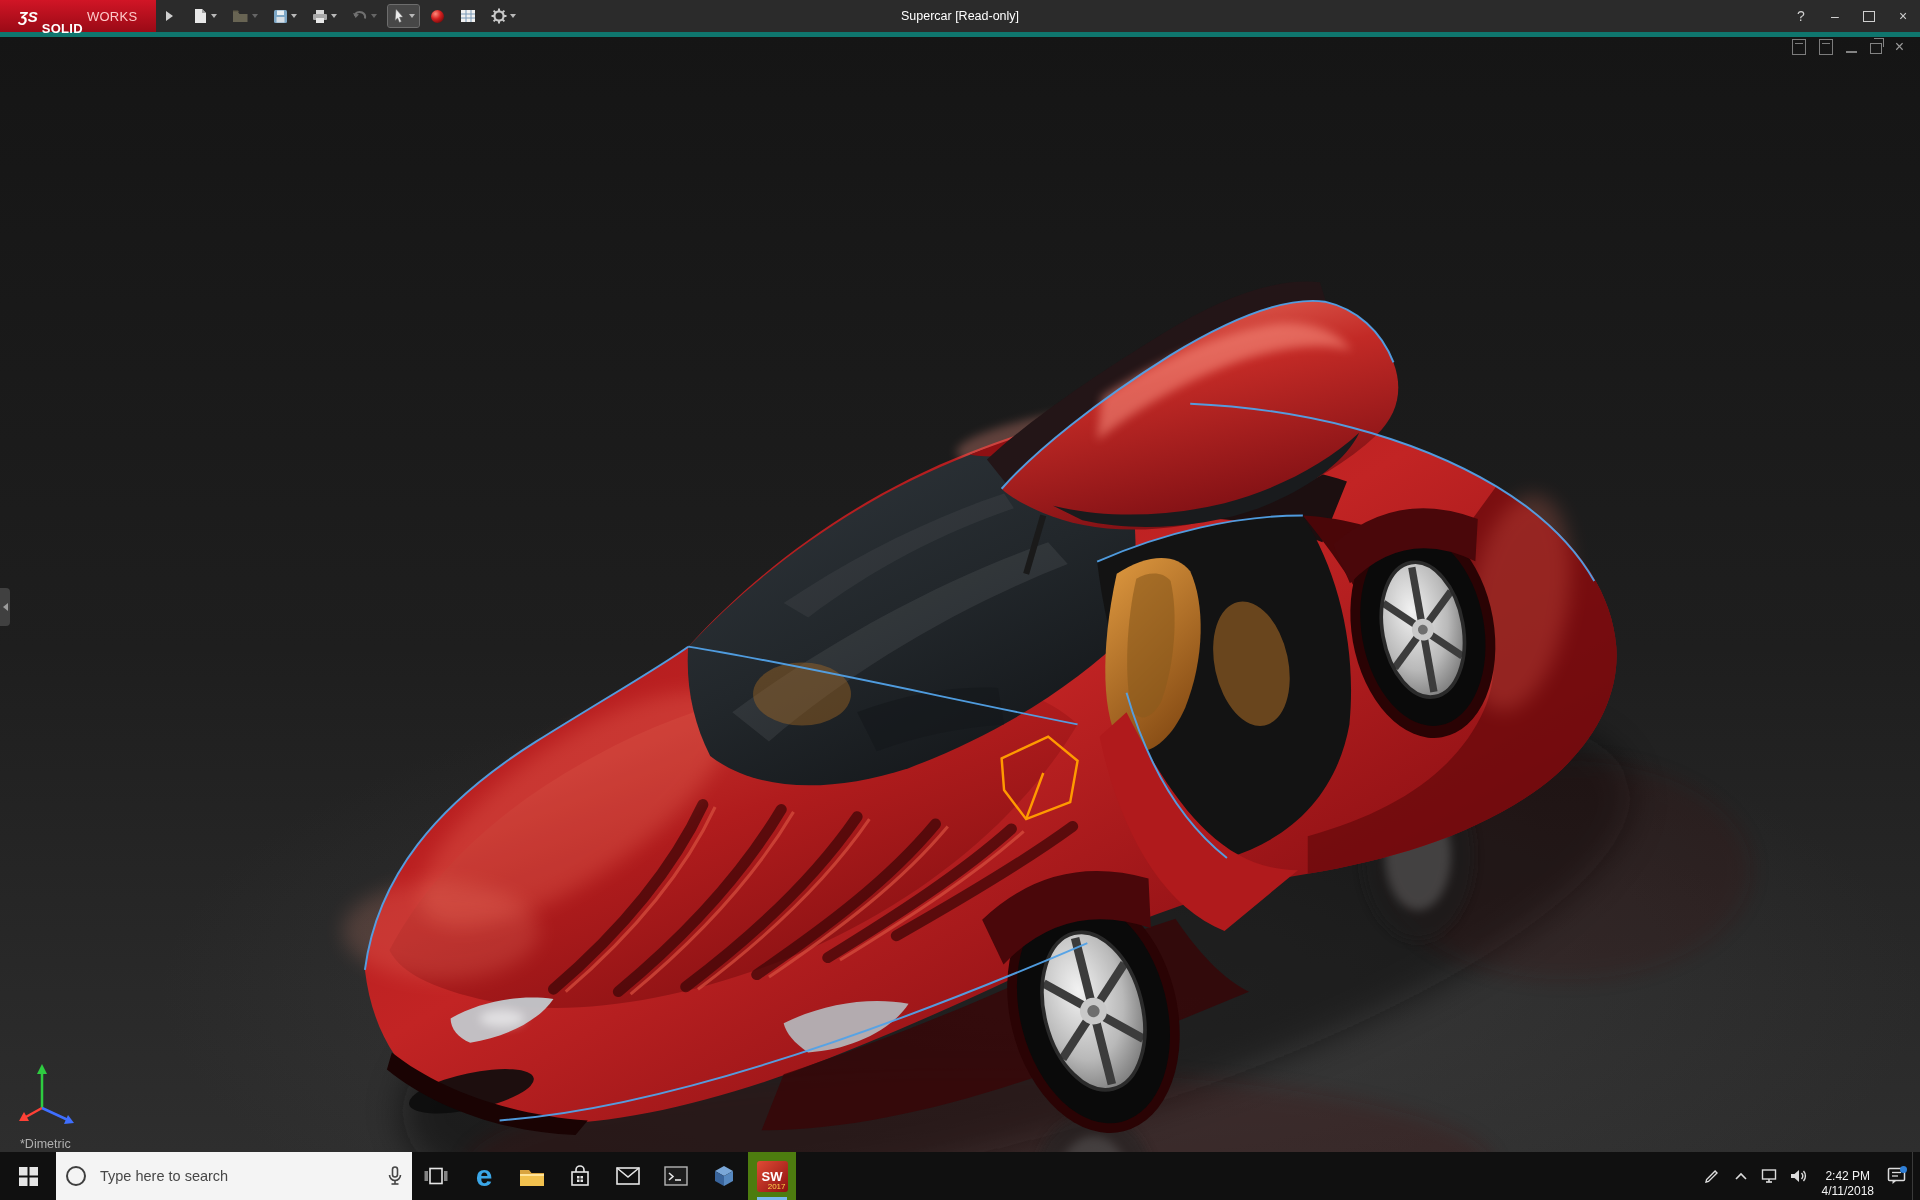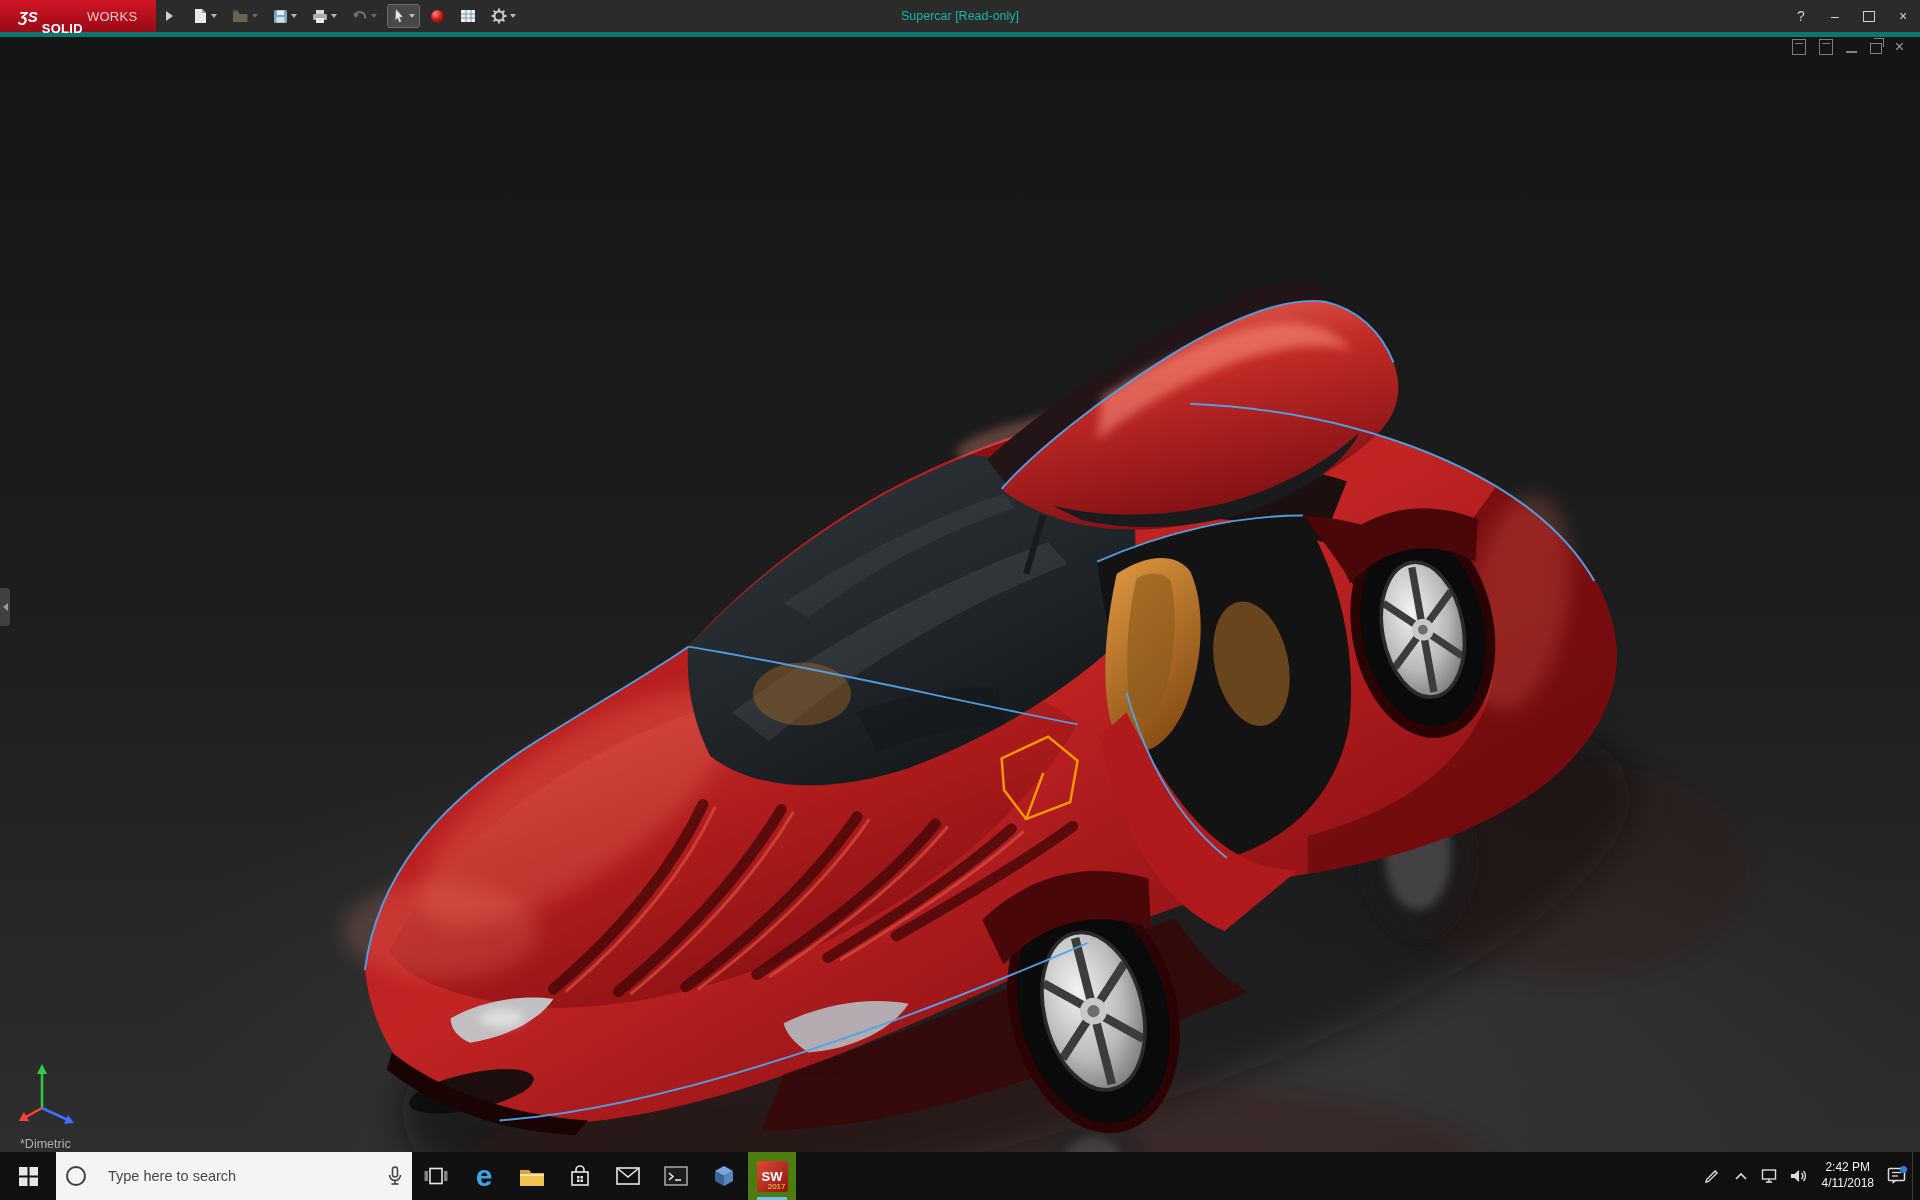--- a/index.html
+++ b/index.html
@@ -17,21 +17,21 @@
   .menu-arrow{width:0;height:0;border-top:5px solid transparent;border-bottom:5px solid transparent;
               border-left:7px solid #cfcfcf;margin:0 16px 0 10px;cursor:pointer;}
   .tb-icons{display:flex;align-items:center;gap:7px;}
   .tbtn{display:flex;align-items:center;gap:3px;padding:3px 4px;border-radius:2px;cursor:pointer;}
   .tbtn.active{background:#474747;outline:1px solid #6d6d6d;}
   .tbtn.disabled{opacity:.42;}
   .tbtn svg{display:block;}
   .caret{width:0;height:0;border-left:3.5px solid transparent;border-right:3.5px solid transparent;
          border-top:4px solid #b8b8b8;}
   .win-title{position:absolute;left:50%;top:0;height:32px;display:flex;align-items:center;
-             transform:translateX(-50%);color:#14b8a6;font-size:12.5px;}
+             transform:translateX(-50%);color:#ffffff;font-size:12.5px;}
   .win-controls{margin-left:auto;display:flex;align-items:center;height:32px;}
   .wbtn{width:34px;height:32px;display:flex;align-items:center;justify-content:center;
         color:#cfcfcf;font-size:14px;cursor:pointer;}
   .restore-box{width:10px;height:9px;border:1.5px solid #cfcfcf;display:block;}
 
   
   .viewport{position:absolute;top:32px;bottom:48px;left:0;right:0;overflow:hidden;background:#1a1a1a;}
   svg.scene{position:absolute;top:0;left:0;width:100%;height:100%;display:block;}
 
   .doc-controls{position:absolute;top:7px;right:16px;display:flex;gap:13px;align-items:center;z-index:5;}
@@ -47,35 +47,35 @@
   .fm-tab:after{content:"";border-top:4px solid transparent;border-bottom:4px solid transparent;
                 border-right:5px solid #9c9c9c;}
 
   .triad{position:absolute;left:16px;bottom:20px;z-index:5;}
   .orient-label{position:absolute;left:20px;bottom:1px;color:#b0b0b0;font-size:12.5px;z-index:5;margin-top:16px;}
 
   
   .taskbar{position:absolute;left:0;right:0;bottom:0;height:48px;background:#101010;
            display:flex;align-items:stretch;z-index:30;}
   .start{width:56px;display:flex;align-items:center;justify-content:center;cursor:pointer;}
-  .search{width:336px;background:#f4f4f4;display:flex;align-items:center;padding:0 10px;gap:20px;cursor:text;}
+  .search{width:336px;background:#f4f4f4;display:flex;align-items:center;padding:0 10px;gap:12px;cursor:text;}
   .cortana{width:16px;height:16px;border:2px solid #3f3f3f;border-radius:50%;flex:0 0 auto;}
   .search input{flex:1;border:0;outline:0;background:transparent;font-size:14.5px;color:#222;
                 font-family:inherit;min-width:0;}
   .search input::placeholder{color:#474747;}
   .apps{display:flex;align-items:stretch;}
   .app{width:48px;display:flex;align-items:center;justify-content:center;position:relative;cursor:pointer;}
   .app.running{background:#4d7c0f;}
   .app.running:after{content:"";position:absolute;bottom:0;left:9px;right:9px;height:3px;background:#76b9ed;}
   .edge-e{font-size:30px;font-weight:bold;color:#3ba7e8;line-height:1;}
   .sw-ic{width:31px;height:31px;background:linear-gradient(135deg,#e04a35,#8e1210);border-radius:3px;
          position:relative;color:#fff;font-weight:bold;font-size:13px;display:flex;align-items:center;
          justify-content:center;}
   .sw-ic em{position:absolute;bottom:1px;right:2px;font-style:normal;font-size:8px;color:#ffd24a;font-weight:normal;}
-  .tray{margin-left:auto;display:flex;align-items:center;gap:2px;}
+  .tray{margin-left:auto;display:flex;align-items:flex-end;gap:2px;}
   .tray-ic{width:27px;height:48px;display:flex;align-items:center;justify-content:center;cursor:pointer;}
   .clock{color:#f2f2f2;font-size:12px;text-align:center;line-height:1.3;padding:0 7px;cursor:default;}
   .show-desktop{width:7px;height:48px;border-left:1px solid #3a3a3a;cursor:pointer;}
   .badge{position:absolute;margin-left:14px;margin-top:-14px;width:7px;height:7px;border-radius:50%;background:#2f7fd6;}
 </style>
 </head>
 <body>
 
 <div class="titlebar">
   <div class="logo">

